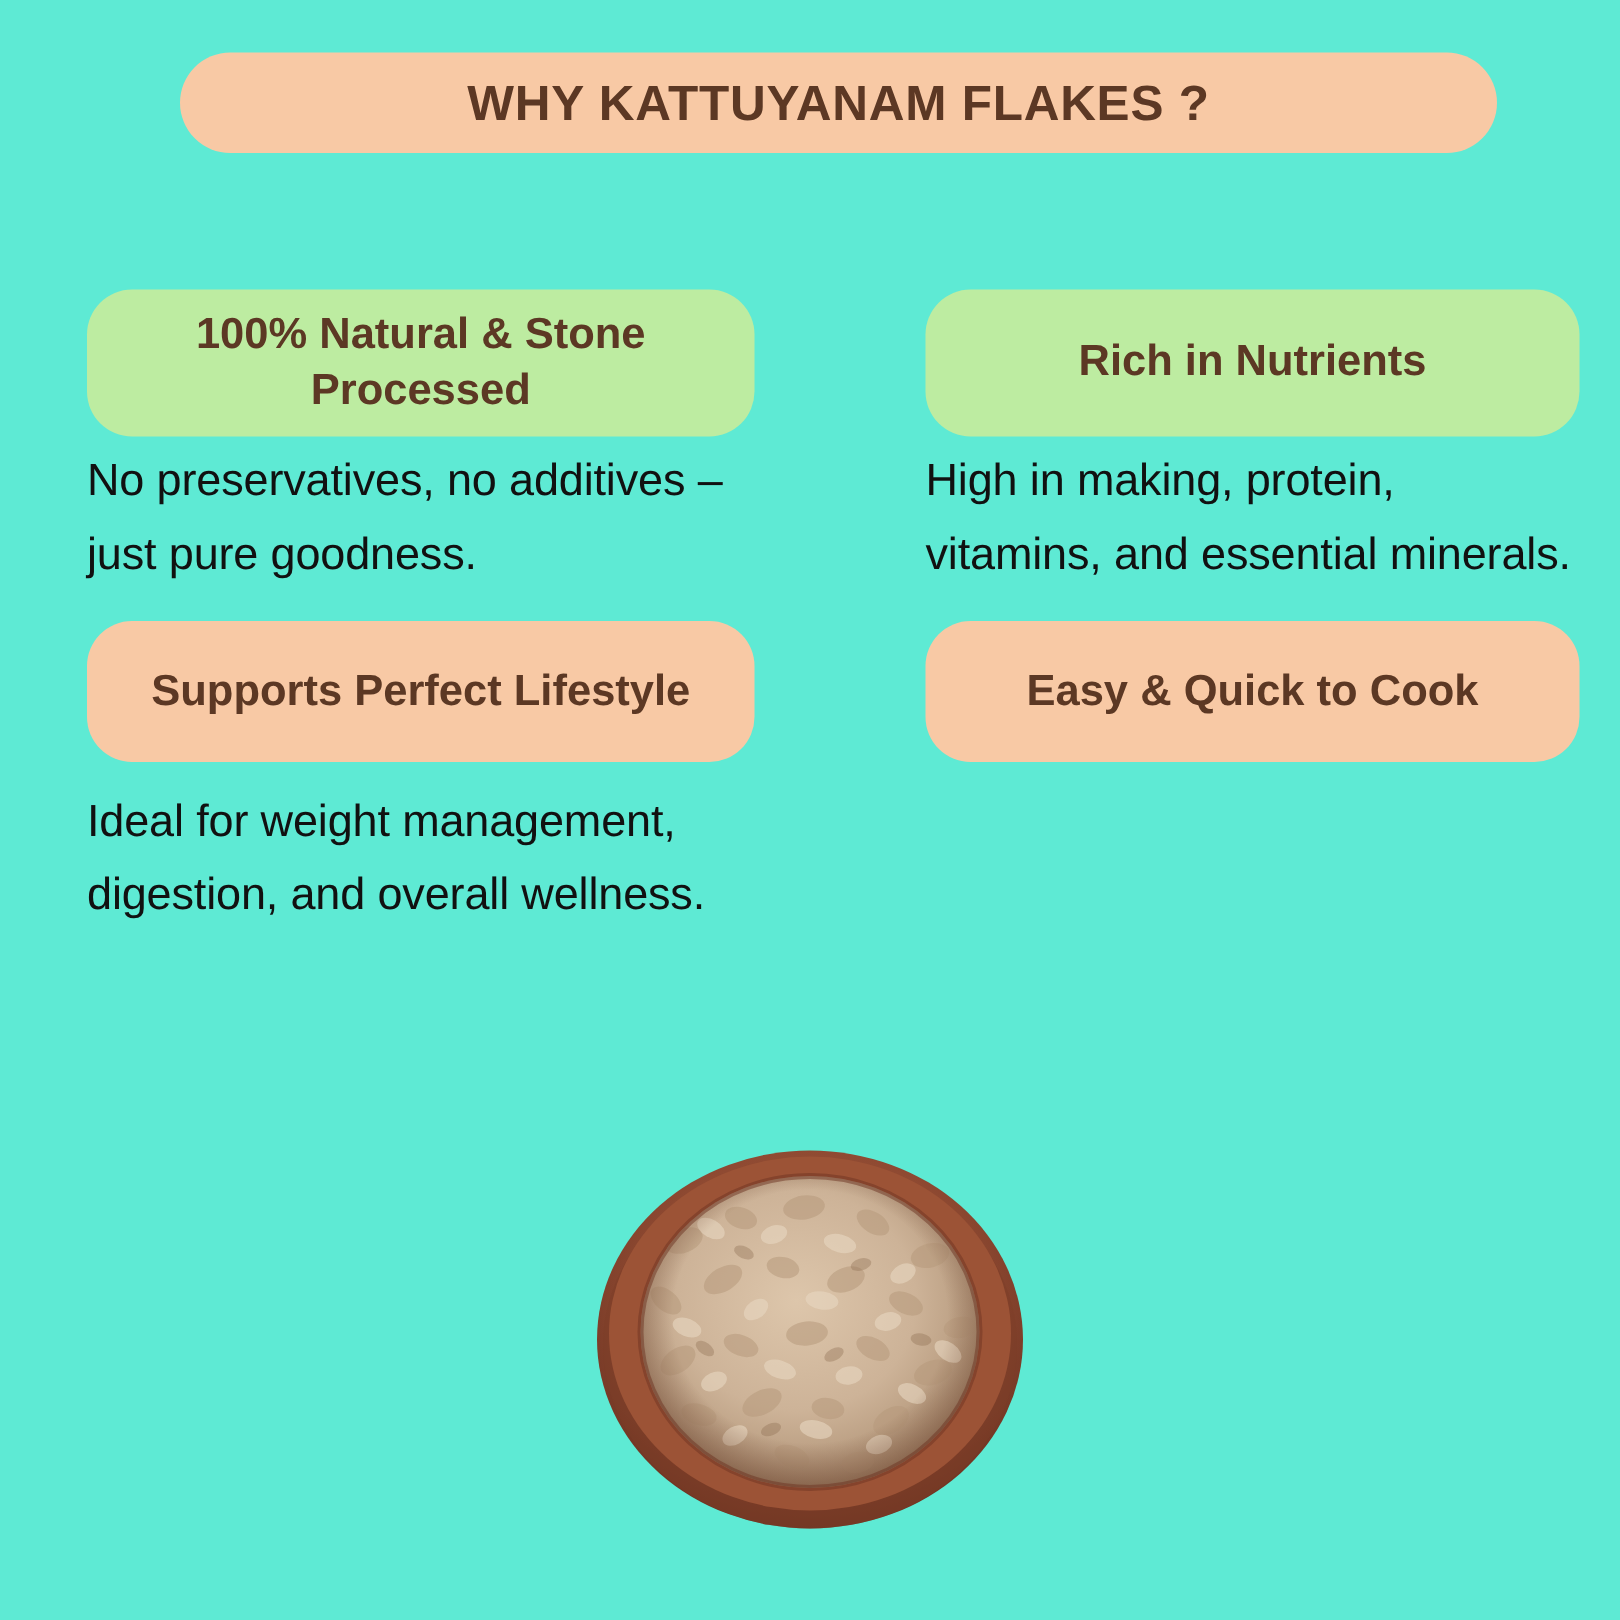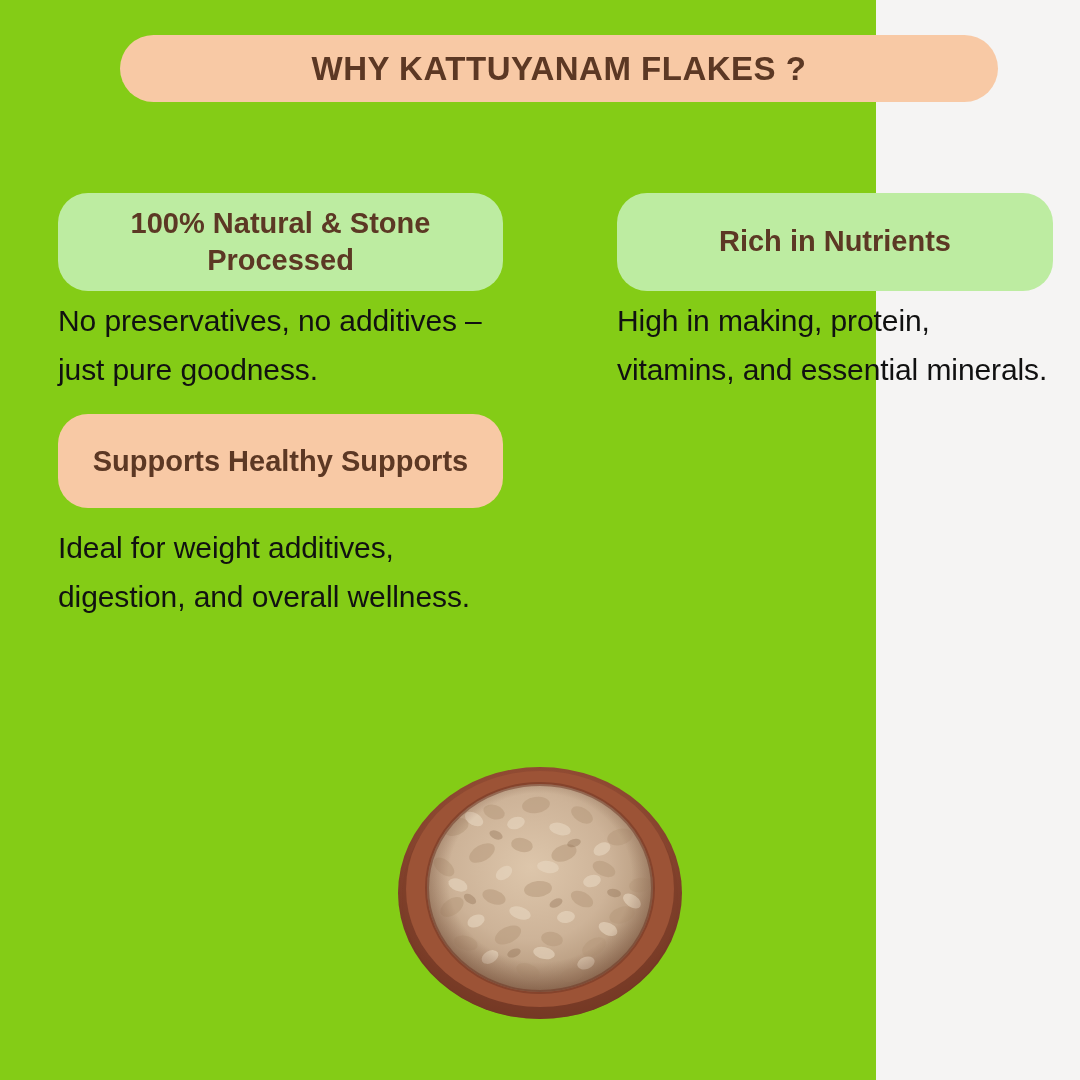--- a/index.html
+++ b/index.html
@@ -10,23 +10,23 @@
     width: 1080px;
     height: 1080px;
     background: #f5f4f3;
     font-family: "Liberation Sans", "DejaVu Sans", sans-serif;
     overflow: hidden;
     position: relative;
   }
 
   .page {
     position: relative;
-    width: 876px;
+    width: 1080px;
     height: 1080px;
-    background: #84cc16;
+    background: #5eead4;
     text-decoration: underline;
   }
 
   
   .header-banner {
     position: absolute;
     left: 120px;
     top: 35px;
     width: 878px;
     height: 67px;
@@ -139,28 +139,31 @@
         </div>
       </div>
     </div>
 
     <div class="row-gap"></div>
 
     <div class="feature-row">
       <div class="feature-col left">
         <div class="feature-block row2">
           <div class="pill orange pill-lifestyle">
-            <span class="pill-text">Supports Healthy Supports</span>
-          </div>
-          <div class="feature-body">Ideal for weight additives, digestion, and overall wellness.</div>
+            <span class="pill-text">Supports Perfect Lifestyle</span>
+          </div>
+          <div class="feature-body">Ideal for weight management, digestion, and overall wellness.</div>
         </div>
       </div>
 
       <div class="feature-col right">
         <div class="feature-block row2">
+          <div class="pill orange pill-cook">
+            <span class="pill-text">Easy &amp; Quick to Cook</span>
+          </div>
         </div>
       </div>
     </div>
 
   </div>
 
   <div class="bowl-wrap">
     <svg class="bowl-svg" viewBox="0 0 288 270">
       <defs>
         <radialGradient id="rimGrad" cx="50%" cy="38%" r="62%">

